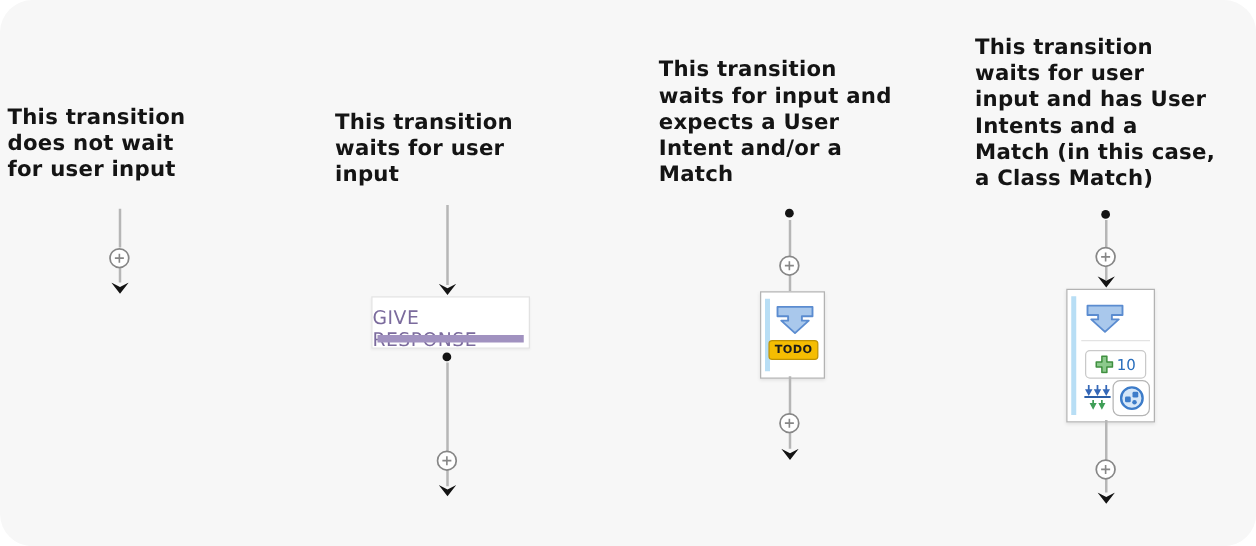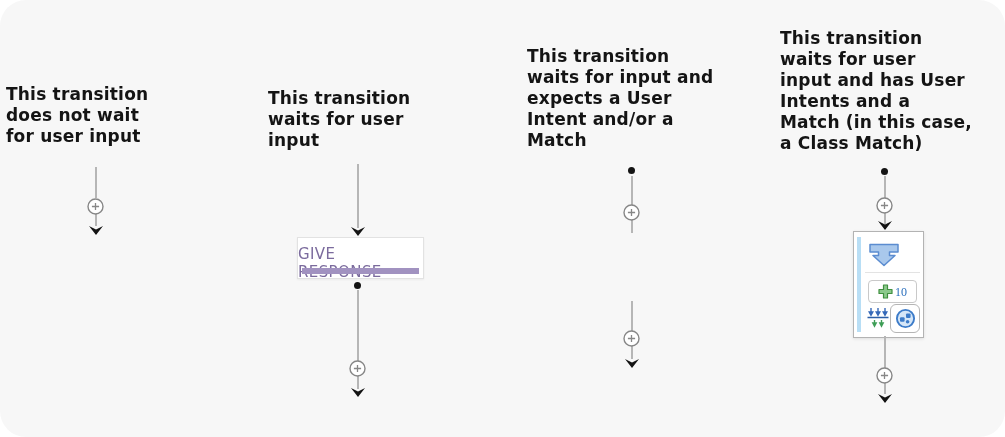--- a/index.html
+++ b/index.html
@@ -41,21 +41,21 @@
     background:#f5bd02;border:1px solid #bf9303;border-radius:3px;
     font-size:9px;font-weight:bold;color:#1c1c1c;padding:2px 4px;line-height:10px;
     letter-spacing:.3px;
   }
   .divider{position:absolute;left:11px;width:55px;height:1px;background:#e3e3e3;top:40px;}
   .intent-box{
     position:absolute;left:14px;top:48px;width:47px;height:21px;
     border:1px solid #c9c9c9;border-radius:4px;background:#fff;
     display:flex;align-items:center;justify-content:center;gap:2px;
   }
-  .intent-count{font-size:12px;color:#2a6fbd;line-height:12px;font-family:Liberation Serif, serif;}
+  .intent-count{font-size:12px;color:#2a6fbd;line-height:12px;}
   .class-btn{
     position:absolute;left:36px;top:72px;width:28px;height:27px;
     border:1px solid #b5b5b5;border-radius:6px;background:#fff;
     display:flex;align-items:center;justify-content:center;cursor:pointer;
   }
 </style>
 </head>
 <body>
 
 <div id="canvas">
@@ -100,20 +100,27 @@
 expects a User
 Intent and/or a
 Match</div>
   <div class="dot" style="left:628px;top:167px"></div>
   <div class="vline" style="left:631px;top:176px;height:30px"></div>
   <div class="vline" style="left:631px;top:219px;height:14px"></div>
   <svg class="plus-circle" style="left:623px;top:204px" width="17" height="17" viewBox="0 0 17 17">
     <circle cx="8.5" cy="8.5" r="7.5" fill="#ffffff" stroke="#878787" stroke-width="1.4"></circle>
     <path d="M8.5,4.9 V12.1 M4.9,8.5 H12.1" stroke="#878787" stroke-width="1.3" fill="none"></path>
   </svg>
+  <div class="card" style="left:608px;top:233px;width:50px;height:68px">
+    <div class="strip"></div>
+    <svg class="abs" style="left:11px;top:7px" width="32" height="27" viewBox="0 0 32 27">
+      <polygon points="2,4.5 30,4.5 30,12 21.5,12 21.5,15.5 27,15.5 16,25.5 5,15.5 10.5,15.5 10.5,12 2,12" fill="#a9c8ec" stroke="#5b8cd0" stroke-width="1.5" stroke-linejoin="round"></polygon>
+    </svg>
+    <span class="todo-badge">TODO</span>
+  </div>
   <div class="vline" style="left:631px;top:301px;height:32px"></div>
   <div class="vline" style="left:631px;top:345px;height:14px"></div>
   <svg class="plus-circle" style="left:623px;top:330px" width="17" height="17" viewBox="0 0 17 17">
     <circle cx="8.5" cy="8.5" r="7.5" fill="#ffffff" stroke="#878787" stroke-width="1.4"></circle>
     <path d="M8.5,4.9 V12.1 M4.9,8.5 H12.1" stroke="#878787" stroke-width="1.3" fill="none"></path>
   </svg>
   <svg class="arrowhead" style="left:624px;top:359px" width="16" height="10" viewBox="0 0 16 10">
     <path d="M1,0 L8,9 L15,0 L8,3.5 Z" fill="#141414"></path>
   </svg>
 

